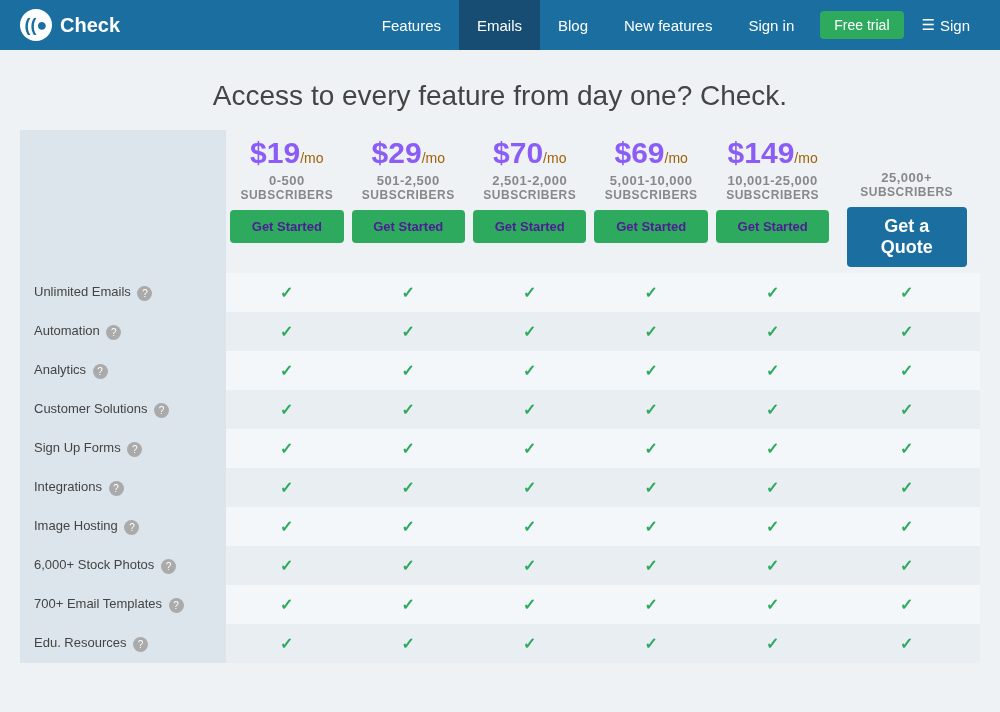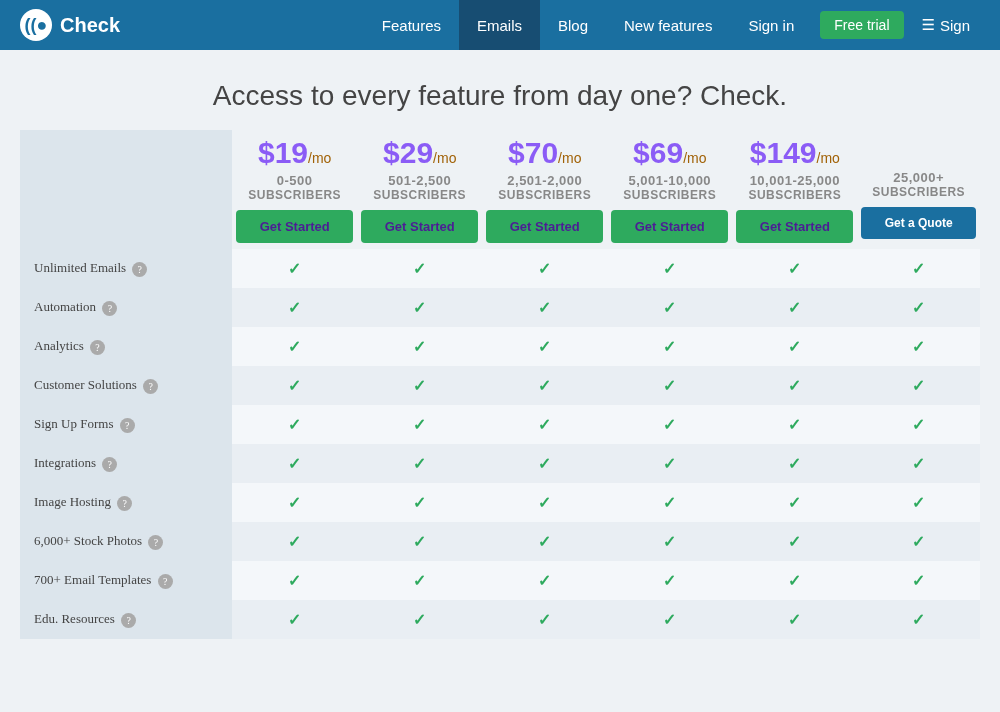--- a/index.html
+++ b/index.html
@@ -142,21 +142,21 @@
       width: 100%;
       max-width: 120px;
     }
     .btn-get-quote {
       background: #1a6fa0;
       color: #fff;
       border: none;
       border-radius: 4px;
       padding: 9px 14px;
       cursor: pointer;
-      font-size: 12px;
+      font-size: 18px;
       font-weight: bold;
       margin-top: 8px;
       width: 100%;
       max-width: 120px;
     }
     
     .pricing-table tbody tr:nth-child(odd) {
       background: #f4f7fa;
     }
     .pricing-table tbody tr:nth-child(even) {
@@ -164,21 +164,20 @@
     }
     .pricing-table tbody td {
       padding: 10px 4px;
       font-size: 13px;
     }
     .pricing-table tbody .feature-col {
       font-size: 13px;
       color: #444;
       text-align: left;
       padding-left: 14px;
-      font-family: Liberation Serif, serif;
     }
     .check-icon {
       color: #2eaa5e;
       font-size: 16px;
       font-weight: bold;
     }
     .help-icon {
       display: inline-block;
       background: #aaa;
       color: #fff;

